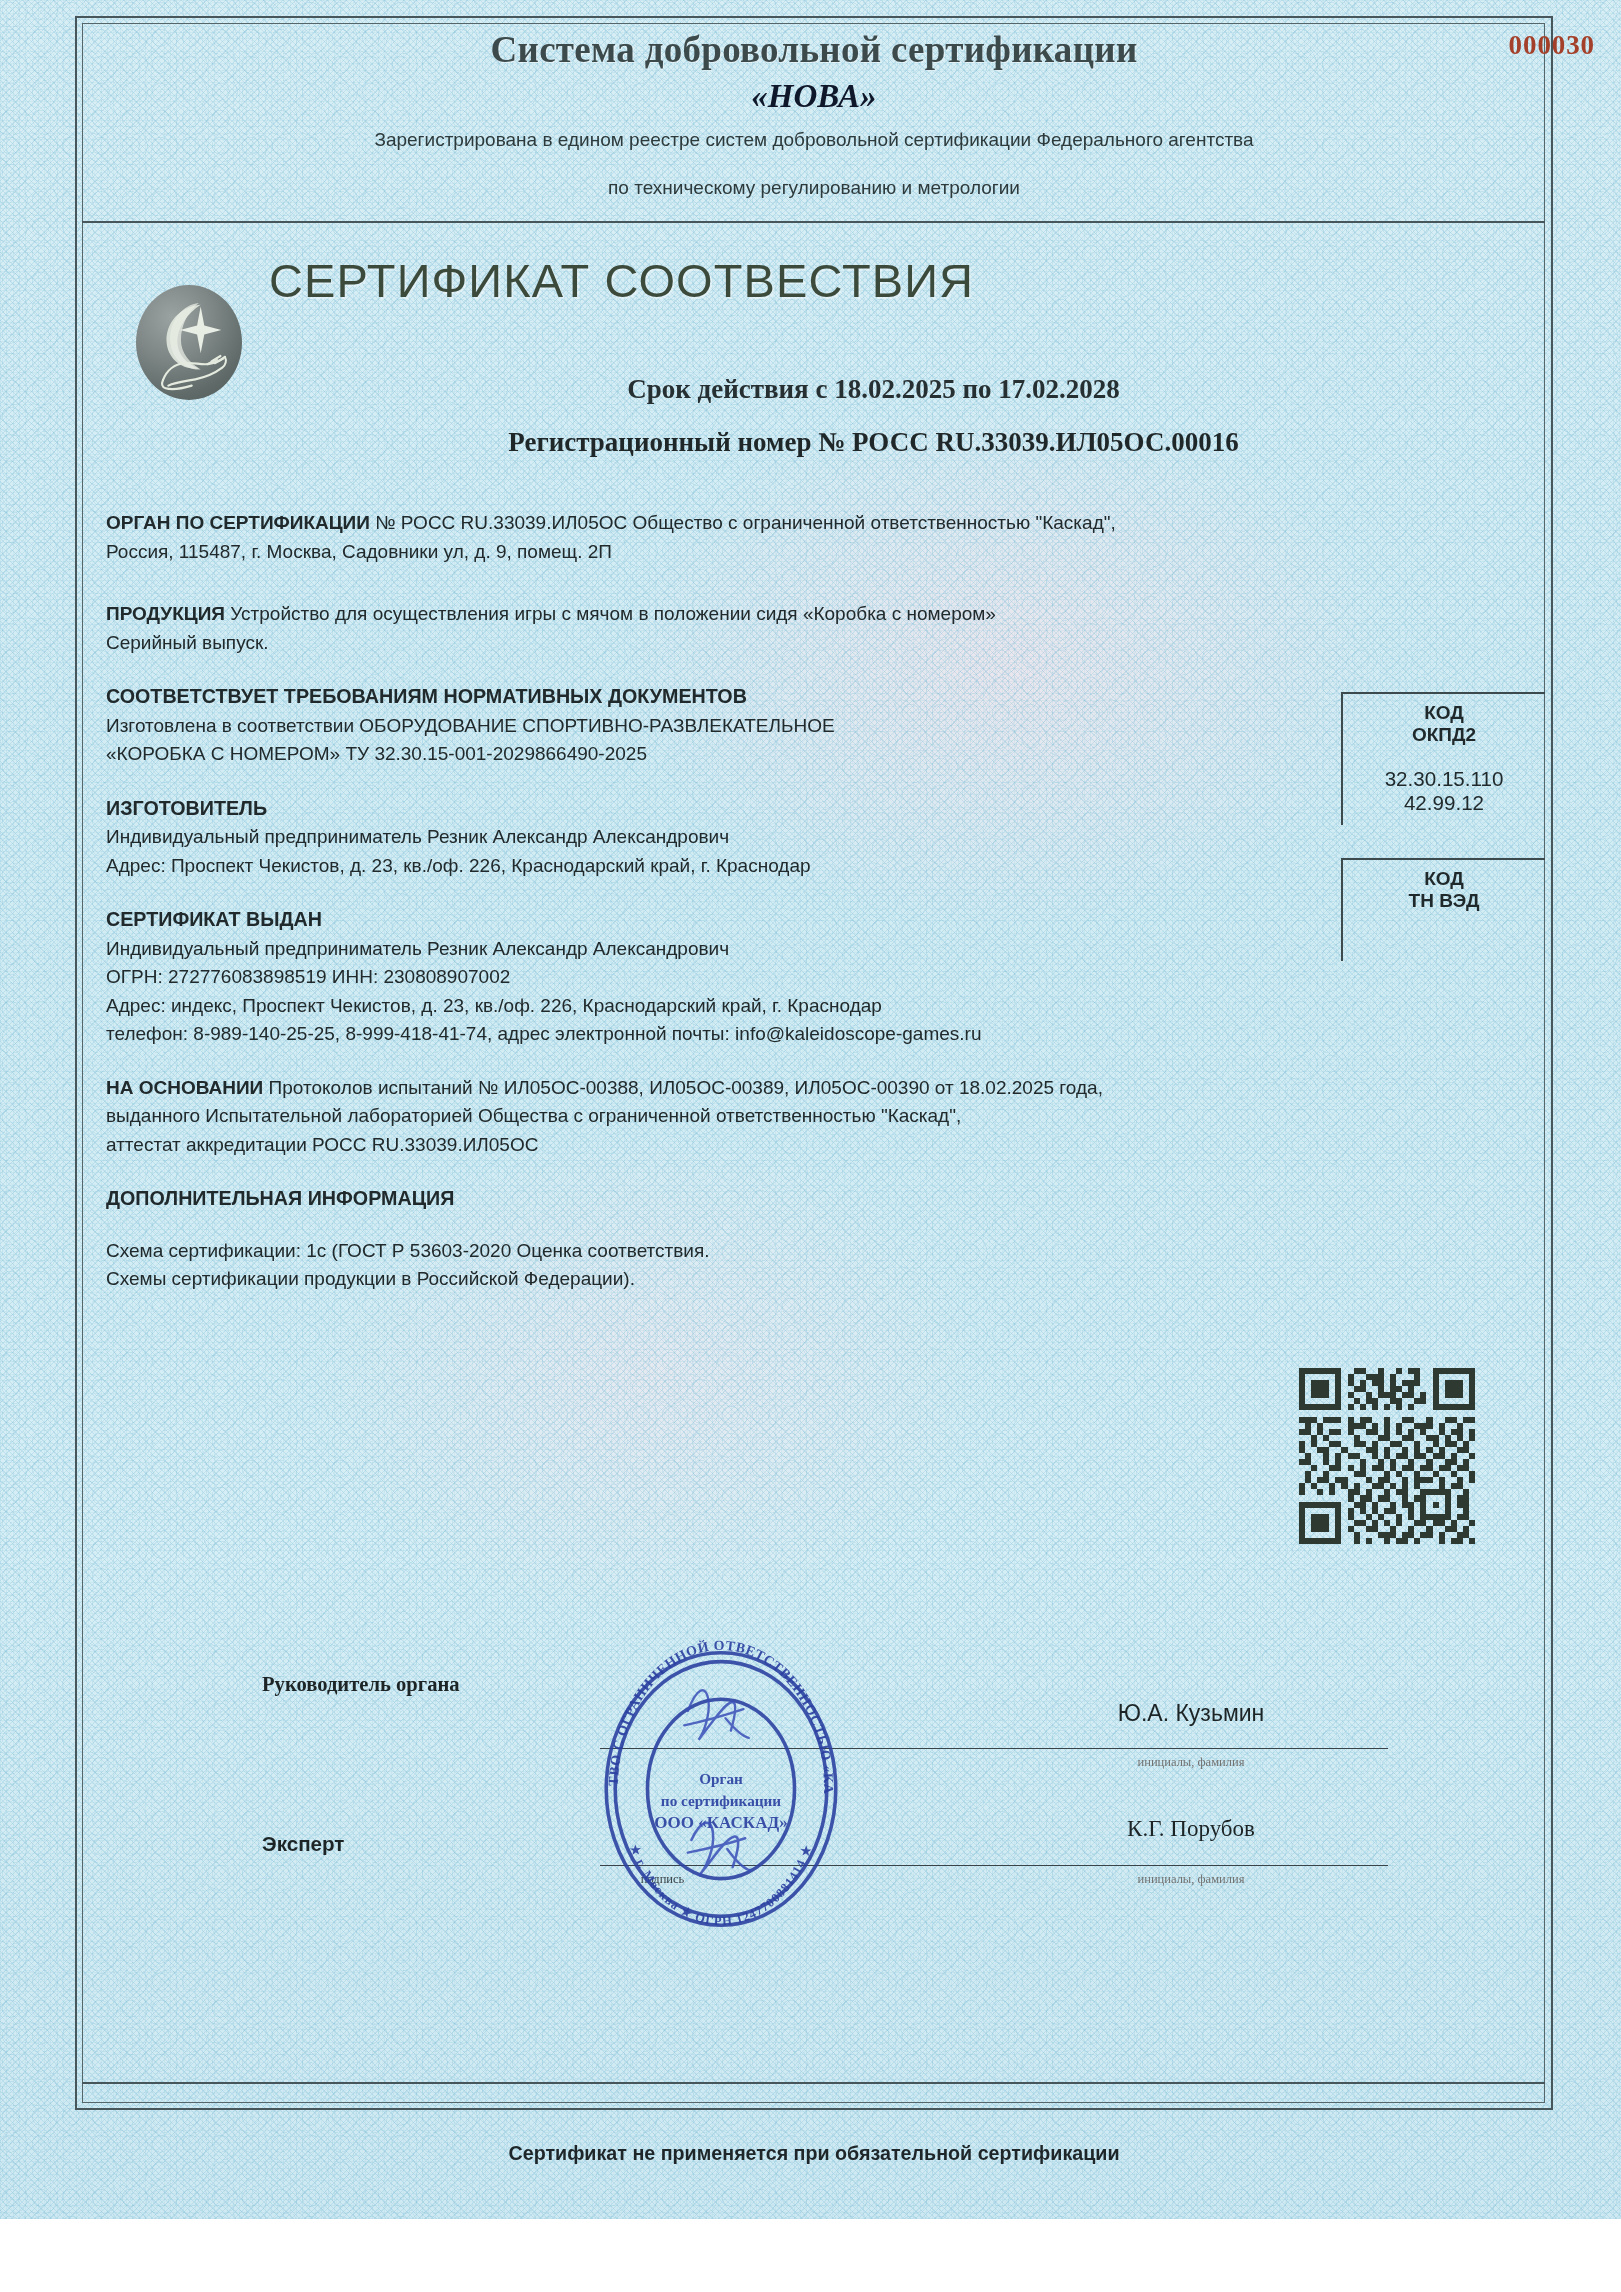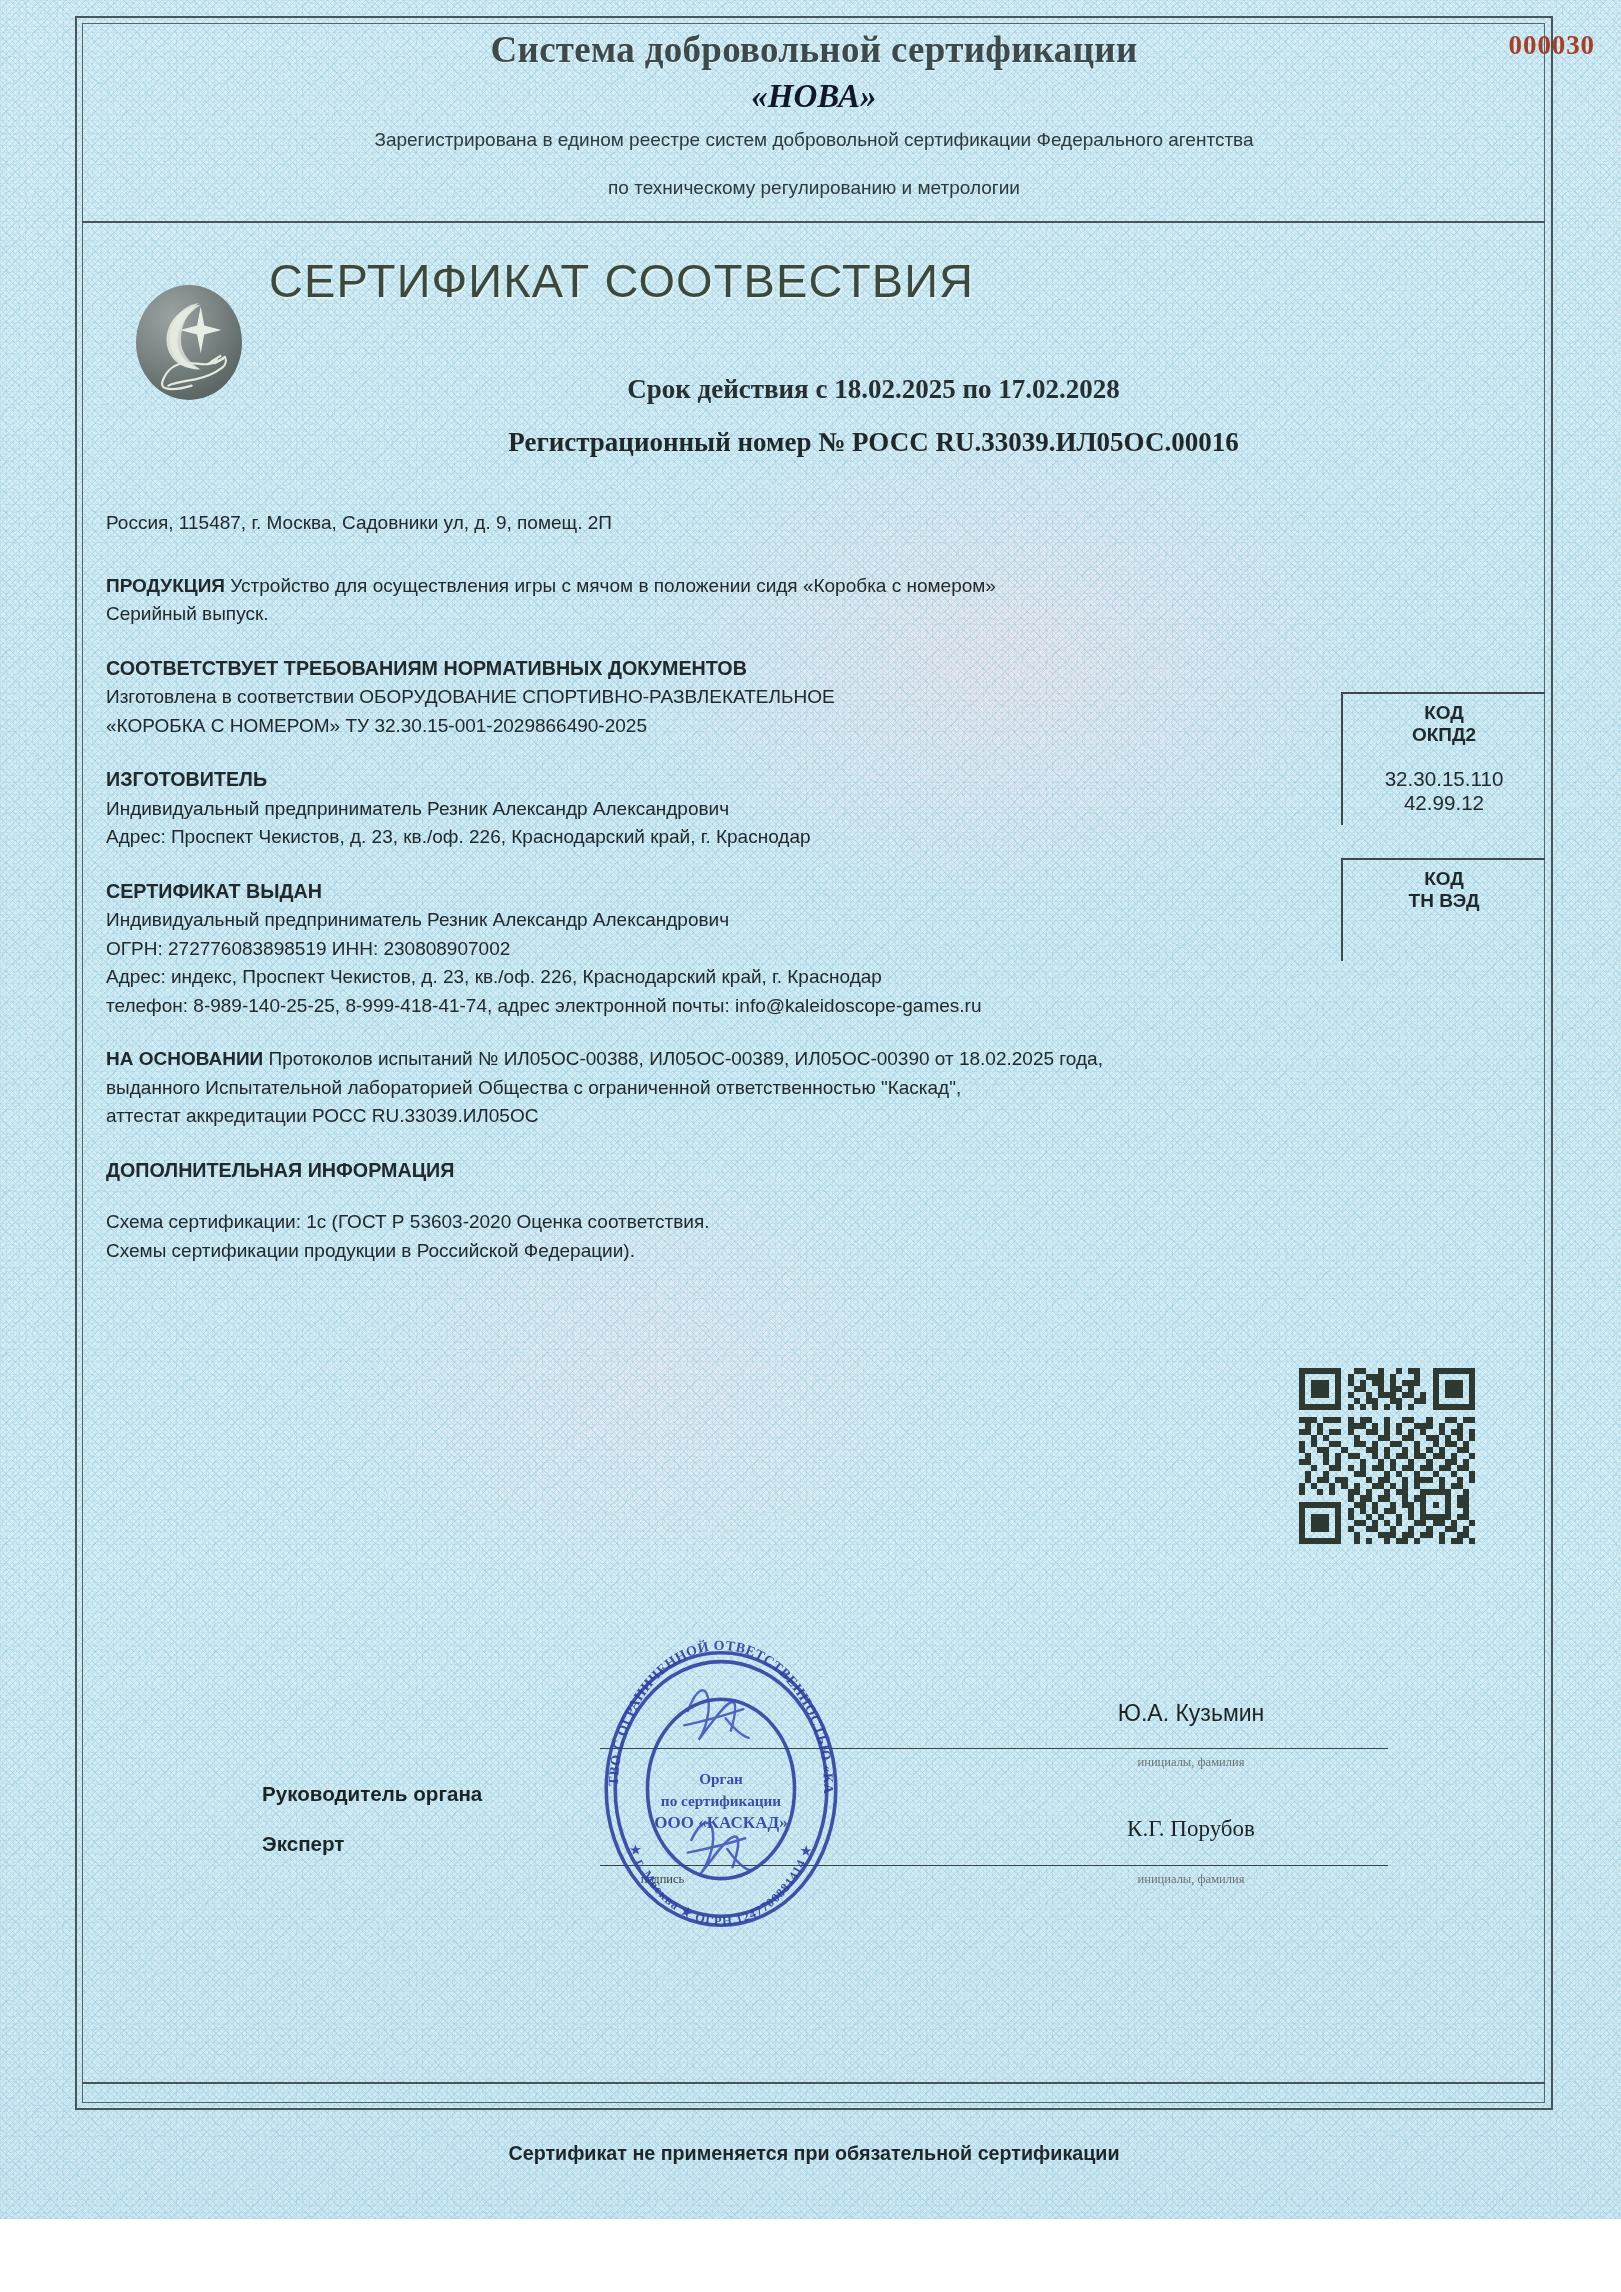--- a/index.html
+++ b/index.html
@@ -314,20 +314,23 @@
   </svg>
 </div>
 
 <div id="main-title">СЕРТИФИКАТ СООТВЕСТВИЯ</div>
 <div id="validity">Срок действия с 18.02.2025 по 17.02.2028</div>
 <div id="regnum">Регистрационный номер № РОСС RU.33039.ИЛ05ОС.00016</div>
 
 <div id="body">
 
   <div class="sec">
+    <div class="narrow">
+      <span class="lbl">ОРГАН ПО СЕРТИФИКАЦИИ</span><span> № РОСС RU.33039.ИЛ05ОС Общество с ограниченной ответственностью "Каскад",</span>
+    </div>
     <div>Россия, 115487, г. Москва, Садовники ул, д. 9, помещ. 2П</div>
   </div>
 
   <div class="gap-lg"></div>
 
   <div class="sec">
     <div class="narrow">
       <span class="lbl">ПРОДУКЦИЯ</span><span> Устройство для осуществления игры с мячом в положении сидя «Коробка с номером»</span>
     </div>
     <div>Серийный выпуск.</div>
@@ -614,21 +617,21 @@
         <rect x="14" y="28" width="1" height="1"></rect>
       <rect x="16" y="28" width="2" height="1"></rect>
         <rect x="19" y="28" width="1" height="1"></rect>
       <rect x="25" y="28" width="2" height="1"></rect>
         <rect x="28" y="28" width="1" height="1"></rect>
     </g>
   </svg>
 </div>
 
 <div id="sig-area">
-  <div class="sig-role" style="left:262px; top:1782px;">Руководитель органа</div>
+  <div class="sig-role" style="left:262px; top:1673px;font-family:Liberation Serif, serif;">Руководитель органа</div>
   <div class="sig-line" style="left:600px; top:1748px; width:788px;"></div>
   <div class="sig-name" style="left:994px; top:1700px; width:394px;">Ю.А.  Кузьмин</div>
   <div class="sig-caption" style="left:994px; top:1755px; width:394px;">инициалы, фамилия</div>
 
   <div class="sig-role" style="left:262px; top:1832px;">Эксперт</div>
   <div class="sig-line" style="left:600px; top:1865px; width:788px;"></div>
   <div class="sig-name" style="left:994px; top:1816px; width:394px;font-family:Liberation Serif, serif;">К.Г. Порубов</div>
   <div class="sig-caption" style="left:994px; top:1872px; width:394px;">инициалы, фамилия</div>
 
   <div class="sig-podpis" style="left:573px; top:1872px; width:179px;">подпись</div>

